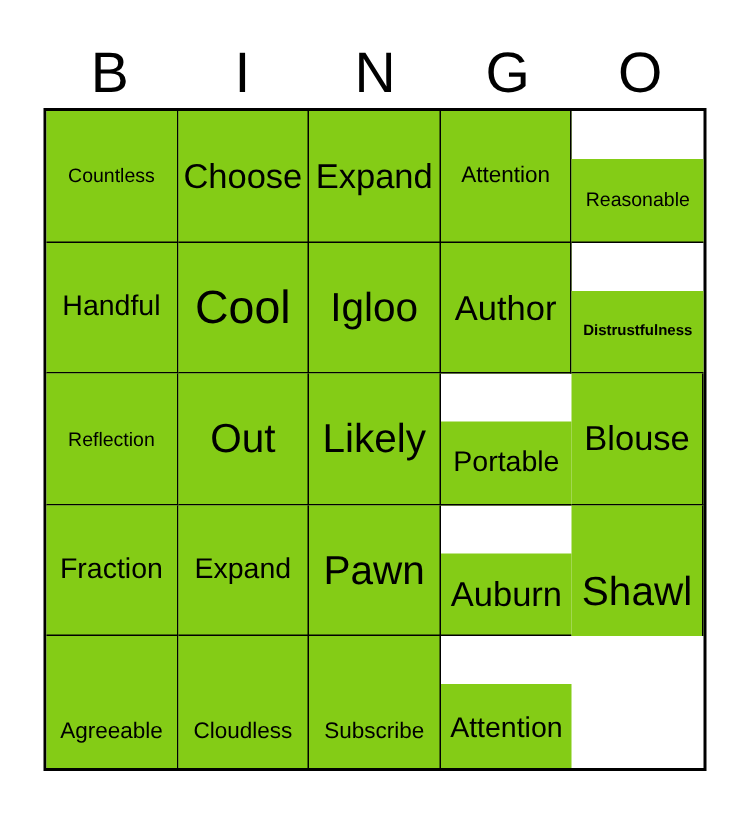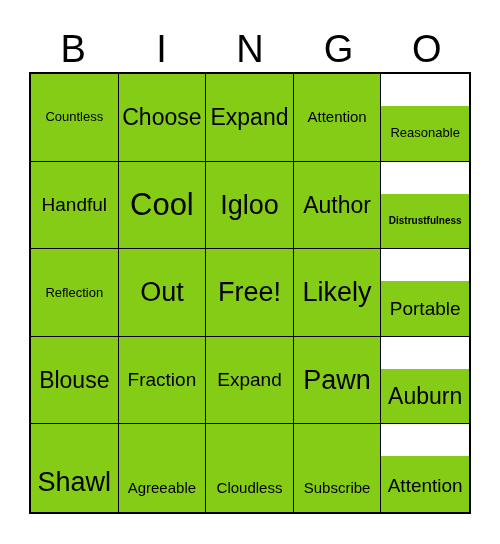--- a/index.html
+++ b/index.html
@@ -128,23 +128,20 @@
         <span class="cell-text fs-xs">Distrustfulness</span>
       </div>
 
     <div class="cell">
         <span class="cell-text fs-sm">Reflection</span>
       </div>
     <div class="cell">
         <span class="cell-text fs-xxl">Out</span>
       </div>
     <div class="cell">
-        <span class="cell-text fs-xxl">Free!</span>
-      </div>
-    <div class="cell">
         <span class="cell-text fs-xxl">Likely</span>
       </div>
     <div class="cell last-col">
         <span class="cell-text fs-lg">Portable</span>
       </div>
 
     <div class="cell">
         <span class="cell-text fs-xl">Blouse</span>
       </div>
     <div class="cell">

